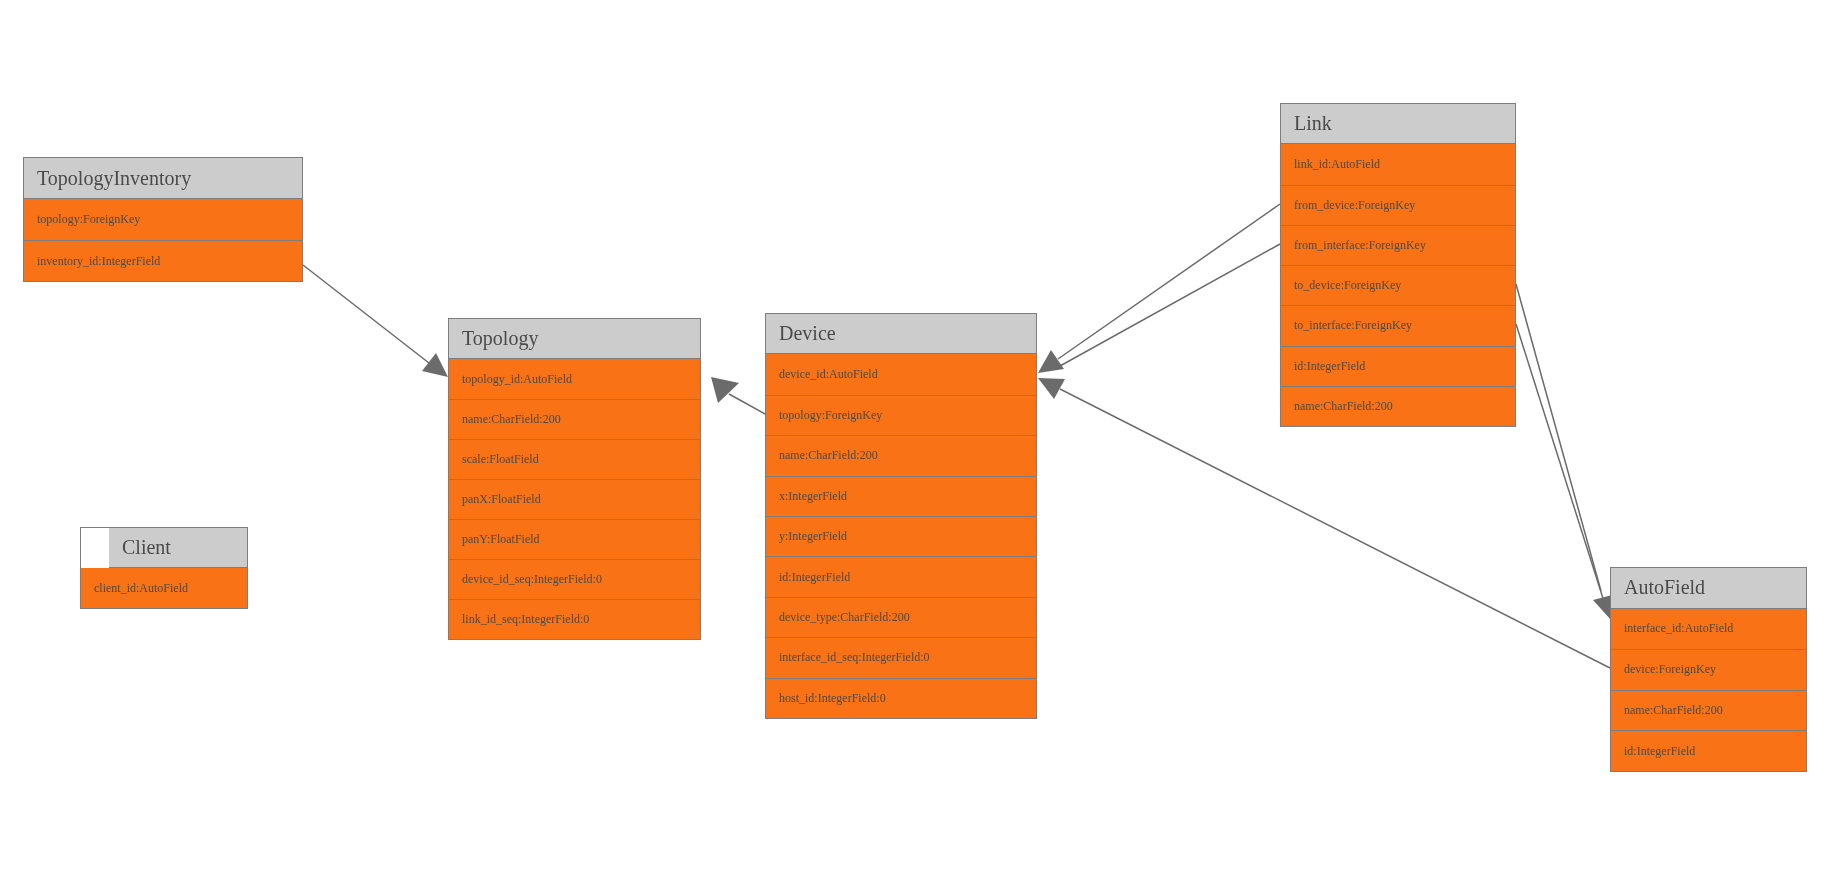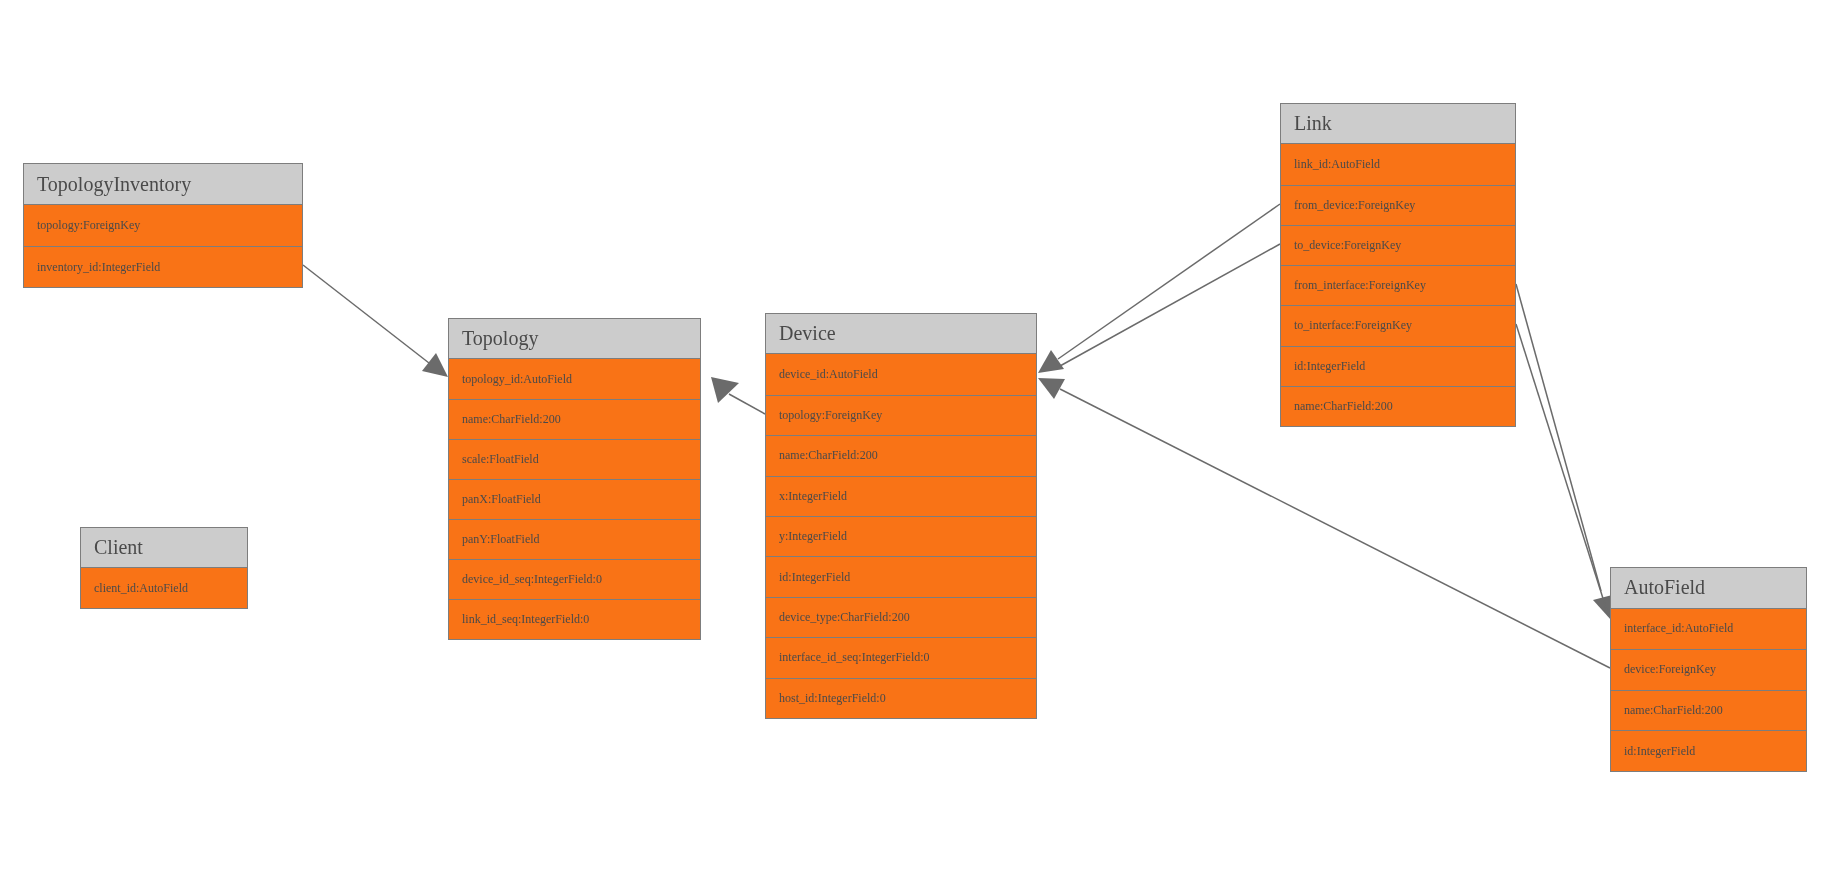--- a/index.html
+++ b/index.html
@@ -74,57 +74,57 @@
       <polygon points="718,403 711,377 739,383" class="arrow"></polygon>
       <line x1="1280" y1="204" x2="1058" y2="359" class="edge"></line>
       <polygon points="1038,373 1051,350 1064,369" class="arrow"></polygon>
       <line x1="1280" y1="244" x2="1060" y2="366" class="edge"></line>
       <line x1="1610" y1="668" x2="1060" y2="389" class="edge"></line>
       <polygon points="1038,378 1065,379 1054,399" class="arrow"></polygon>
       <line x1="1516" y1="284" x2="1601" y2="591" class="edge"></line>
       <polygon points="1611,620 1593,600 1616,594" class="arrow"></polygon>
       <line x1="1516" y1="324" x2="1607" y2="611" class="edge"></line>
     </svg>
-<div class="db-table" style="left: 23px; top: 163px; width: 280px;">
+<div class="db-table" style="left: 23px; top: 157px; width: 280px;">
       <div class="hdr" style="height: 41px;">TopologyInventory</div>
       <div class="row" style="height: 41px;">topology:ForeignKey</div>
       <div class="row" style="height: 41px;">inventory_id:IntegerField</div>
     </div>
     <div class="db-table" style="left: 448px; top: 318px; width: 253px;">
       <div class="hdr" style="height: 40px;">Topology</div>
       <div class="row" style="height: 40px;">topology_id:AutoField</div>
       <div class="row" style="height: 40px;">name:CharField:200</div>
       <div class="row" style="height: 40px;">scale:FloatField</div>
       <div class="row" style="height: 40px;">panX:FloatField</div>
       <div class="row" style="height: 40px;">panY:FloatField</div>
       <div class="row" style="height: 40px;">device_id_seq:IntegerField:0</div>
       <div class="row" style="height: 40px;">link_id_seq:IntegerField:0</div>
     </div>
     <div class="db-table" style="left: 80px; top: 527px; width: 168px;">
-      <div class="hdr" style="height: 40px;">Client</div>
+      <div class="hdr" style="height: 40px; margin-left: 28px;">Client</div>
       <div class="row" style="height: 40px;">client_id:AutoField</div>
     </div>
     <div class="db-table" style="left: 765px; top: 313px; width: 272px;">
       <div class="hdr" style="height: 40.4px;">Device</div>
       <div class="row" style="height: 40.4px;">device_id:AutoField</div>
       <div class="row" style="height: 40.4px;">topology:ForeignKey</div>
       <div class="row" style="height: 40.4px;">name:CharField:200</div>
       <div class="row" style="height: 40.4px;">x:IntegerField</div>
       <div class="row" style="height: 40.4px;">y:IntegerField</div>
       <div class="row" style="height: 40.4px;">id:IntegerField</div>
       <div class="row" style="height: 40.4px;">device_type:CharField:200</div>
       <div class="row" style="height: 40.4px;">interface_id_seq:IntegerField:0</div>
       <div class="row" style="height: 40.4px;">host_id:IntegerField:0</div>
     </div>
     <div class="db-table" style="left: 1280px; top: 103px; width: 236px;">
       <div class="hdr" style="height: 40.25px;">Link</div>
       <div class="row" style="height: 40.25px;">link_id:AutoField</div>
       <div class="row" style="height: 40.25px;">from_device:ForeignKey</div>
+      <div class="row" style="height: 40.25px;">from_interface:ForeignKey</div>
       <div class="row" style="height: 40.25px;">to_device:ForeignKey</div>
-      <div class="row" style="height: 40.25px;">from_interface:ForeignKey</div>
       <div class="row" style="height: 40.25px;">to_interface:ForeignKey</div>
       <div class="row" style="height: 40.25px;">id:IntegerField</div>
       <div class="row" style="height: 40.25px;">name:CharField:200</div>
     </div>
     <div class="db-table" style="left: 1610px; top: 567px; width: 197px;">
       <div class="hdr" style="height: 40.6px;">AutoField</div>
       <div class="row" style="height: 40.6px;">interface_id:AutoField</div>
       <div class="row" style="height: 40.6px; text-align: center;">device:ForeignKey</div>
       <div class="row" style="height: 40.6px;">name:CharField:200</div>
       <div class="row" style="height: 40.6px;">id:IntegerField</div>

